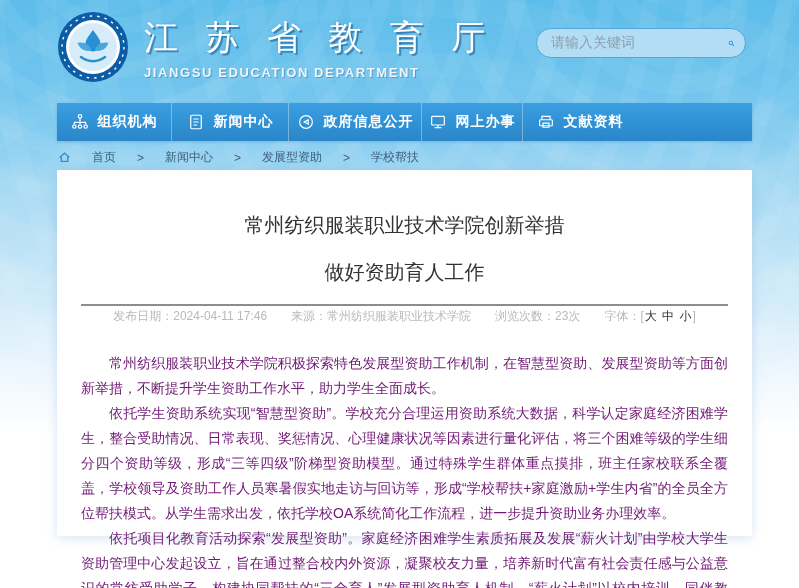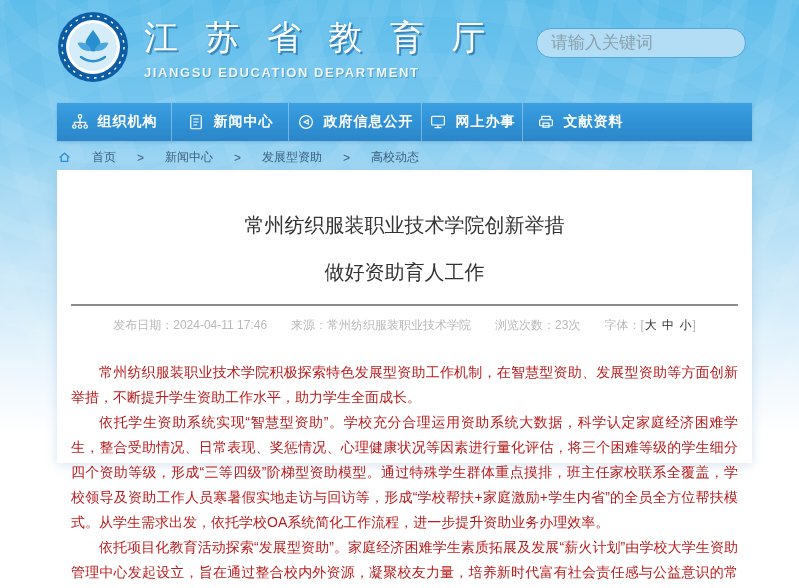--- a/index.html
+++ b/index.html
@@ -27,21 +27,21 @@
     margin-top:4px; font-size:13px; font-weight:bold; color:#eef6fb; letter-spacing:1.6px; white-space:nowrap;
     text-shadow:1px 1px 0 rgba(22,90,148,0.4);
   }
   .search{
     position:absolute; left:536px; top:28px; width:210px; height:30px;
     background:#b3ddf5; border:1px solid #55a6da; border-radius:16px;
     display:flex; align-items:center; padding:0 10px 0 14px;
   }
   .search input{
     flex:1; border:none; outline:none; background:transparent;
-    font-size:17px; color:#4c1d95; font-family:Liberation Mono, monospace;
+    font-size:14px; color:#4c1d95; font-family:Liberation Mono, monospace;
   }
   .search input::placeholder{ color:#8aa0ae; }
   .search-btn{ width:20px; height:20px; cursor:pointer; display:flex; align-items:center; }
 
   
   .nav{
     position:absolute; left:57px; top:103px; width:695px; height:38px; display:flex;
     background:linear-gradient(180deg,#3b9fe1 0%, #2f91d4 55%, #2b86c9 100%);
     box-shadow:0 1px 3px rgba(40,100,150,0.25);
   }
@@ -58,37 +58,37 @@
   .breadcrumb{
     position:absolute; left:58px; top:149px; display:flex; align-items:center; gap:20px;
     font-size:12px; color:#3e5f7d;
   }
   .crumb{ cursor:pointer; }
   .crumb-sep{ color:#3e5f7d; padding:0 1px; }
   .home-icon{ width:13px; height:13px; display:block; margin-right:1px; }
 
   
   .card{
-    position:absolute; left:57px; top:170px; width:695px; height:293px;
+    position:absolute; left:57px; top:170px; width:695px; height:366px;
     background:#ffffff; box-shadow:0 2px 10px rgba(110,160,205,0.28);
-    padding:0 14px;
+    padding:0 24px;
   }
   .art-title{ text-align:center; font-size:20px; color:#333; font-weight:normal; }
   .art-title.l1{ padding-top:42px; }
   .art-title.l2{ padding-top:20px; padding-bottom:18px; }
   .title-divider{ border-top:2px solid #8d8d8d; }
   .meta{
     display:flex; justify-content:center; align-items:center; gap:24px;
-    margin-top:11px; font-size:12px; color:#b9b9b9; white-space:nowrap;text-align:right;
+    margin-top:2px; font-size:12px; color:#b9b9b9; white-space:nowrap;text-align:right;
   }
   .meta .fs-ctrl{ color:#333; cursor:pointer; padding:0 1px; }
   .meta .bracket{ color:#b9b9b9; }
   .art-body{ margin-top:26px; }
   .art-body p{
-    font-size:14px; color:#b91c1c; line-height:25px; text-align:justify;
+    font-size:14px; color:#701a75; line-height:25px; text-align:justify;
     text-indent:2em; margin:0;
   }
 </style>
 </head>
 <body>
 
 <div class="page">
 
   <div class="logo-row">
     <svg class="logo-svg" viewBox="0 0 72 72">
@@ -163,21 +163,21 @@
     <svg class="home-icon" viewBox="0 0 24 24">
       <path d="M3 12 L12 4 L21 12" fill="none" stroke="#2e8fd3" stroke-width="2.4"></path>
       <path d="M6 11v8h12v-8" fill="none" stroke="#2e8fd3" stroke-width="2.4"></path>
     </svg>
     <span class="crumb">首页</span>
     <span class="crumb-sep">&gt;</span>
     <span class="crumb">新闻中心</span>
     <span class="crumb-sep">&gt;</span>
     <span class="crumb">发展型资助</span>
     <span class="crumb-sep">&gt;</span>
-    <span class="crumb">高校动态</span>
+    <span class="crumb">学校帮扶</span>
   </div>
 
   <div class="card">
     <h1 class="art-title l1">常州纺织服装职业技术学院创新举措</h1>
     <h1 class="art-title l2">做好资助育人工作</h1>
     <div class="title-divider"></div>
 
     <div class="meta">
       <span><span>发布日期：</span><span>2024-04-11 17:46</span></span>
       <span><span>来源：</span><span>常州纺织服装职业技术学院</span></span>

